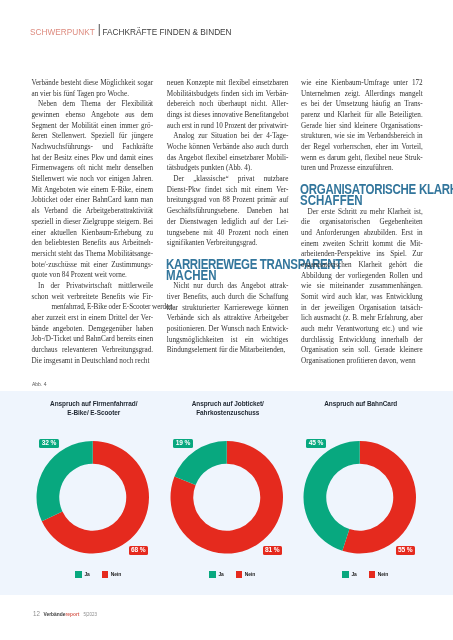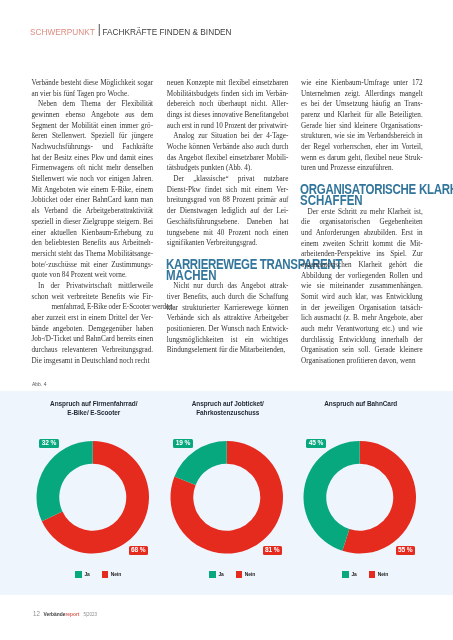--- a/index.html
+++ b/index.html
@@ -121,22 +121,22 @@
         <div class="para">
           <div class="ln ind">Analog zur Situation bei der 4-Tage-</div>
           <div class="ln">Woche können Verbände also auch durch</div>
           <div class="ln">das Angebot flexibel einsetzbarer Mobili-</div>
           <div class="ln last">tätsbudgets punkten (Abb. 4).</div>
         </div>
         <div class="para">
           <div class="ln ind">Der „klassische“ privat nutzbare</div>
           <div class="ln">Dienst-Pkw findet sich mit einem Ver-</div>
           <div class="ln">breitungsgrad von 88 Prozent primär auf</div>
+          <div class="ln">Geschäftsführungsebene. Daneben hat</div>
           <div class="ln">der Dienstwagen lediglich auf der Lei-</div>
-          <div class="ln">Geschäftsführungsebene. Daneben hat</div>
           <div class="ln">tungsebene mit 40 Prozent noch einen</div>
           <div class="ln last">signifikanten Verbreitungsgrad.</div>
         </div>
         <div class="sub">
           <div class="ln" style="letter-spacing: -0.4375px;">KARRIEREWEGE TRANSPARENT</div>
           <div class="ln last">MACHEN</div>
         </div>
         <div class="para">
           <div class="ln ind">Nicht nur durch das Angebot attrak-</div>
           <div class="ln">tiver Benefits, auch durch die Schaffung</div>
@@ -167,21 +167,21 @@
           <div class="ln ind">Der erste Schritt zu mehr Klarheit ist,</div>
           <div class="ln">die organisatorischen Gegebenheiten</div>
           <div class="ln">und Anforderungen abzubilden. Erst in</div>
           <div class="ln">einem zweiten Schritt kommt die Mit-</div>
           <div class="ln">arbeitenden-Perspektive ins Spiel. Zur</div>
           <div class="ln">organisatorischen Klarheit gehört die</div>
           <div class="ln">Abbildung der vorliegenden Rollen und</div>
           <div class="ln">wie sie miteinander zusammenhängen.</div>
           <div class="ln">Somit wird auch klar, was Entwicklung</div>
           <div class="ln">in der jeweiligen Organisation tatsäch-</div>
-          <div class="ln">lich ausmacht (z. B. mehr Angebote, aber</div>
+          <div class="ln">lich ausmacht (z. B. mehr Erfahrung, aber</div>
           <div class="ln">auch mehr Verantwortung etc.) und wie</div>
           <div class="ln">durchlässig Entwicklung innerhalb der</div>
           <div class="ln">Organisation sein soll. Gerade kleinere</div>
           <div class="ln last">Organisationen profitieren davon, wenn</div>
         </div>
       </div>
   </div>
 
   <div class="abb">Abb. 4</div>
 

